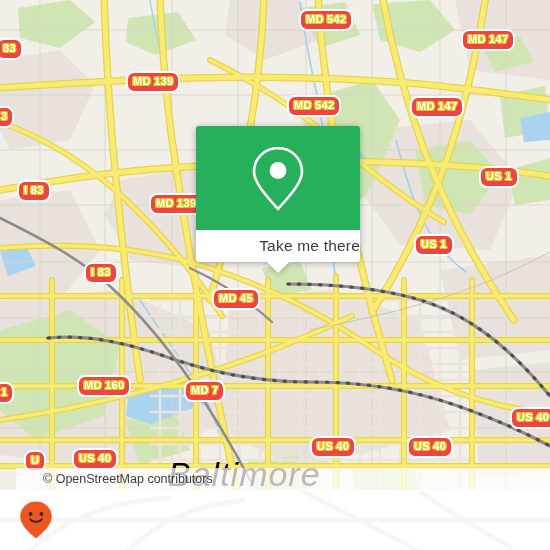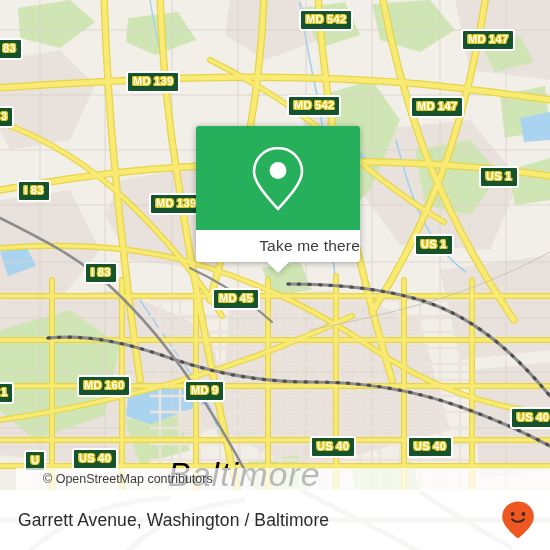--- a/index.html
+++ b/index.html
@@ -11,23 +11,23 @@
   }
   #app{position:relative;width:550px;height:550px;overflow:hidden;}
 
   
   #map{position:absolute;left:0;top:0;width:550px;height:490px;overflow:hidden;background:#f2efe9;}
   #map-canvas{position:absolute;left:0;top:0;}
 
   
   .shield{
     position:absolute;
-    background:#14532d;
+    background:#ef4444;
     border:2px solid #ffffff;
-    border-radius:3px;
+    border-radius:8px;
     color:#ffffff;
     font-size:11px;
     font-weight:bold;
     line-height:1;
     padding:3px 5px 4px 5px;
     white-space:nowrap;
     letter-spacing:0.3px;
     text-shadow:
       -1.2px -1.2px 0 #e2c91c, 1.2px -1.2px 0 #e2c91c,
       -1.2px  1.2px 0 #e2c91c, 1.2px  1.2px 0 #e2c91c,
@@ -239,21 +239,21 @@
         <div class="shield" style="left: 126px; top: 71px;">MD 139</div>
         <div class="shield" style="left: -4px; top: 38px;">83</div>
         <div class="shield" style="left: -6px; top: 106px;">3</div>
         <div class="shield" style="left: 17px; top: 180px;">I 83</div>
         <div class="shield" style="left: 149px; top: 193px;">MD 139</div>
         <div class="shield" style="left: 479px; top: 166px;">US 1</div>
         <div class="shield" style="left: 414px; top: 234px;">US 1</div>
         <div class="shield" style="left: 84px; top: 262px;">I 83</div>
         <div class="shield" style="left: 212px; top: 288px;">MD 45</div>
         <div class="shield" style="left: 77px; top: 375px;">MD 160</div>
-        <div class="shield" style="left: 184px; top: 380px;">MD 9</div>
+        <div class="shield" style="left: 184px; top: 380px;">MD 7</div>
         <div class="shield" style="left: -6px; top: 382px;">1</div>
         <div class="shield" style="left: 24px; top: 450px;">U</div>
         <div class="shield" style="left: 72px; top: 448px;">US 40</div>
         <div class="shield" style="left: 310px; top: 436px;">US 40</div>
         <div class="shield" style="left: 407px; top: 436px;">US 40</div>
         <div class="shield" style="left: 510px; top: 407px;">US 40</div>
       </div>
 
     <div id="popup">
       <div id="popup-body">
@@ -278,21 +278,20 @@
       <g stroke="#b9b2a8" stroke-width="5" fill="none">
         <path d="M20,560 C60,520 110,500 170,498"></path>
         <path d="M120,560 C150,525 190,505 245,500"></path>
         <path d="M300,490 C340,510 380,530 420,552"></path>
         <path d="M420,492 C450,512 480,530 512,548"></path>
         <path d="M0,520 H550"></path>
       </g>
     </svg>
 
     <div id="footer-inner">
-      <div id="footer-title">Garrett Avenue, Washington / Baltimore</div>
 
       <div id="brand">
         <svg width="36" height="40" viewBox="0 0 36 40">
           <path d="M18 1.5 C9.2 1.5 2.2 8.3 2.2 16.8 C2.2 24.5 10.2 32.2 18 38.5 C25.8 32.2 33.8 24.5 33.8 16.8 C33.8 8.3 26.8 1.5 18 1.5 Z" fill="#ee5622"></path>
           <circle cx="12.6" cy="14" r="1.9" fill="#3a2a22"></circle>
           <circle cx="23.4" cy="14" r="1.9" fill="#3a2a22"></circle>
           <path d="M12.2 19.2 C14.2 22.6 21.8 22.6 23.8 19.2" stroke="#3a2a22" stroke-width="2" fill="none" stroke-linecap="round"></path>
         </svg>
       </div>
     </div>

